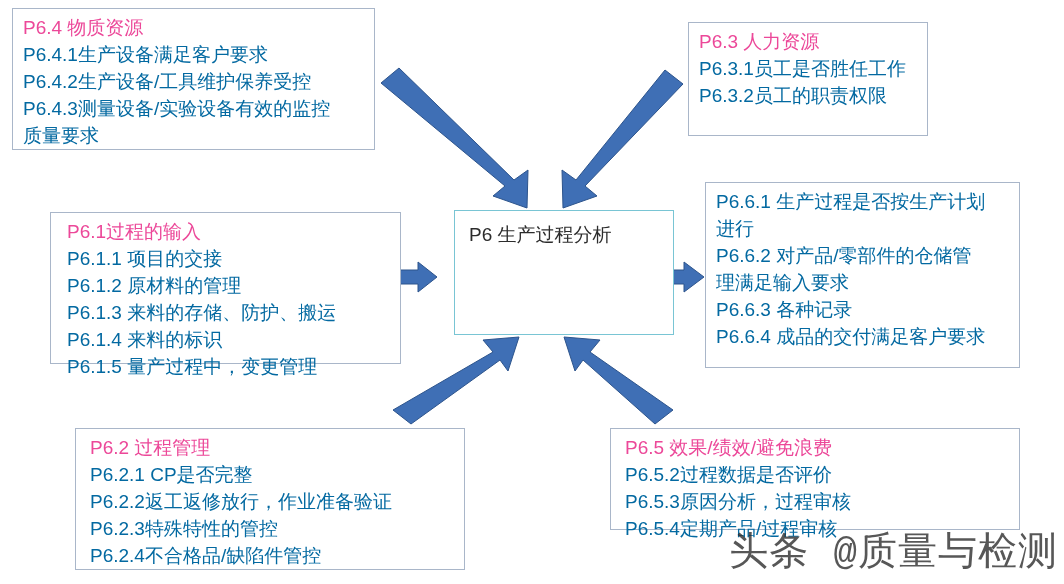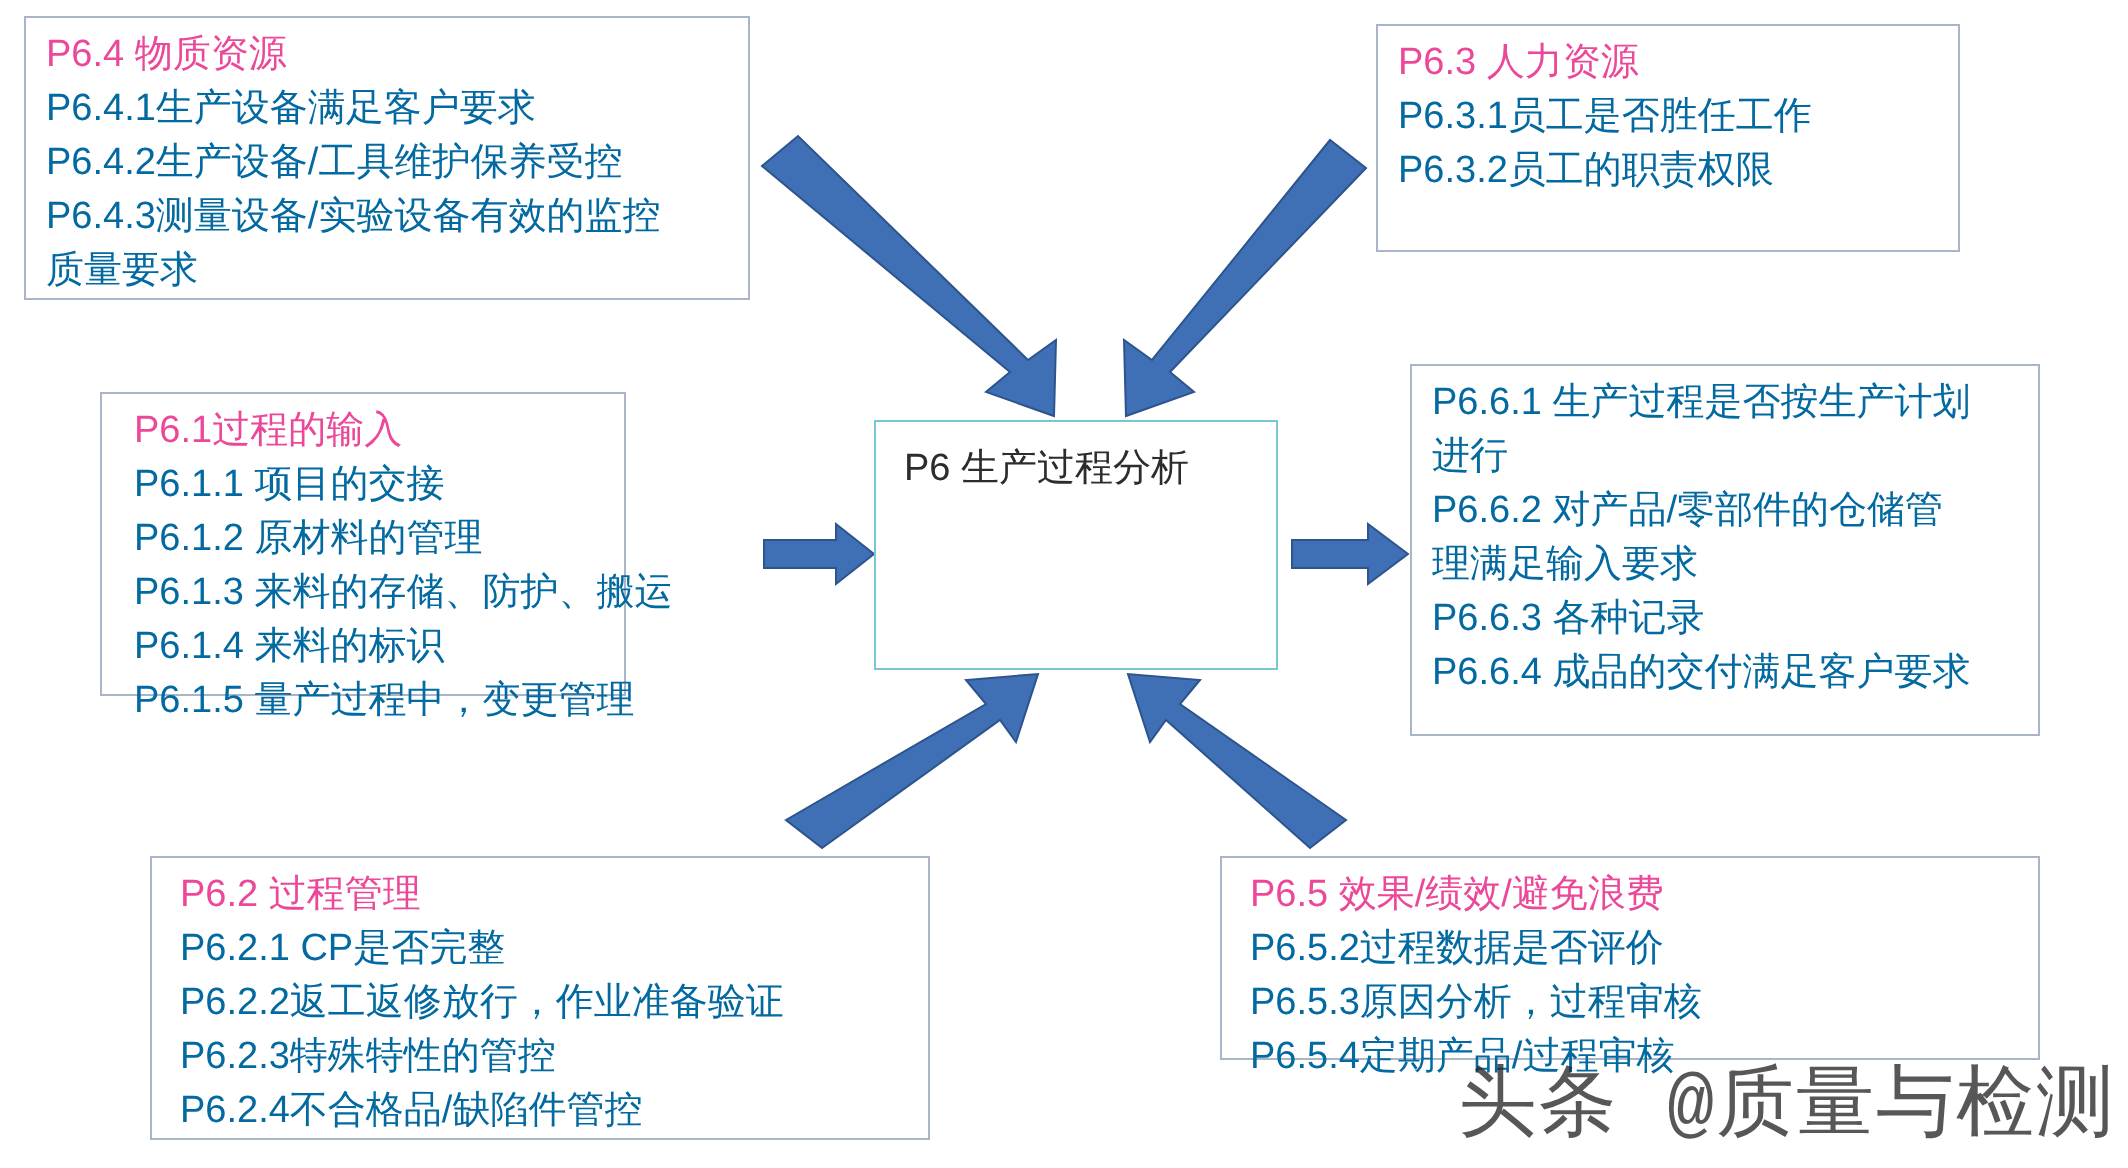--- a/index.html
+++ b/index.html
@@ -106,36 +106,36 @@
   </svg>
 
   <div class="box" id="box-p6-4" style="left:12px; top:8px; width:363px; height:142px;">
     <div class="box-title">P6.4 物质资源</div>
     <div class="box-line">P6.4.1生产设备满足客户要求</div>
     <div class="box-line">P6.4.2生产设备/工具维护保养受控</div>
     <div class="box-line">P6.4.3测量设备/实验设备有效的监控</div>
     <div class="box-line">质量要求</div>
   </div>
 
-  <div class="box" id="box-p6-3" style="left:688px; top:12px; width:292px; height:114px;">
+  <div class="box" id="box-p6-3" style="left:688px; top:22px; width:240px; height:114px;">
     <div class="box-title">P6.3 人力资源</div>
     <div class="box-line">P6.3.1员工是否胜任工作</div>
     <div class="box-line">P6.3.2员工的职责权限</div>
   </div>
 
-  <div class="box" id="box-p6-1" style="left:50px; top:196px; width:263px; height:152px; padding-left:16px;">
+  <div class="box" id="box-p6-1" style="left:50px; top:212px; width:351px; height:152px; padding-left:16px;">
     <div class="box-title">P6.1过程的输入</div>
     <div class="box-line">P6.1.1 项目的交接</div>
     <div class="box-line">P6.1.2 原材料的管理</div>
     <div class="box-line">P6.1.3 来料的存储、防护、搬运</div>
     <div class="box-line">P6.1.4 来料的标识</div>
     <div class="box-line">P6.1.5 量产过程中，变更管理</div>
   </div>
 
-  <div class="center-box" id="box-center" style="left:437px; top:210px; width:202px; height:125px;">
+  <div class="center-box" id="box-center" style="left:454px; top:210px; width:220px; height:125px;">
     <div class="center-label">P6 生产过程分析</div>
   </div>
 
   <div class="box" id="box-p6-6" style="left:705px; top:182px; width:315px; height:186px;">
     <div class="box-line">P6.6.1 生产过程是否按生产计划</div>
     <div class="box-line">进行</div>
     <div class="box-line">P6.6.2 对产品/零部件的仓储管</div>
     <div class="box-line">理满足输入要求</div>
     <div class="box-line">P6.6.3 各种记录</div>
     <div class="box-line">P6.6.4 成品的交付满足客户要求</div>

